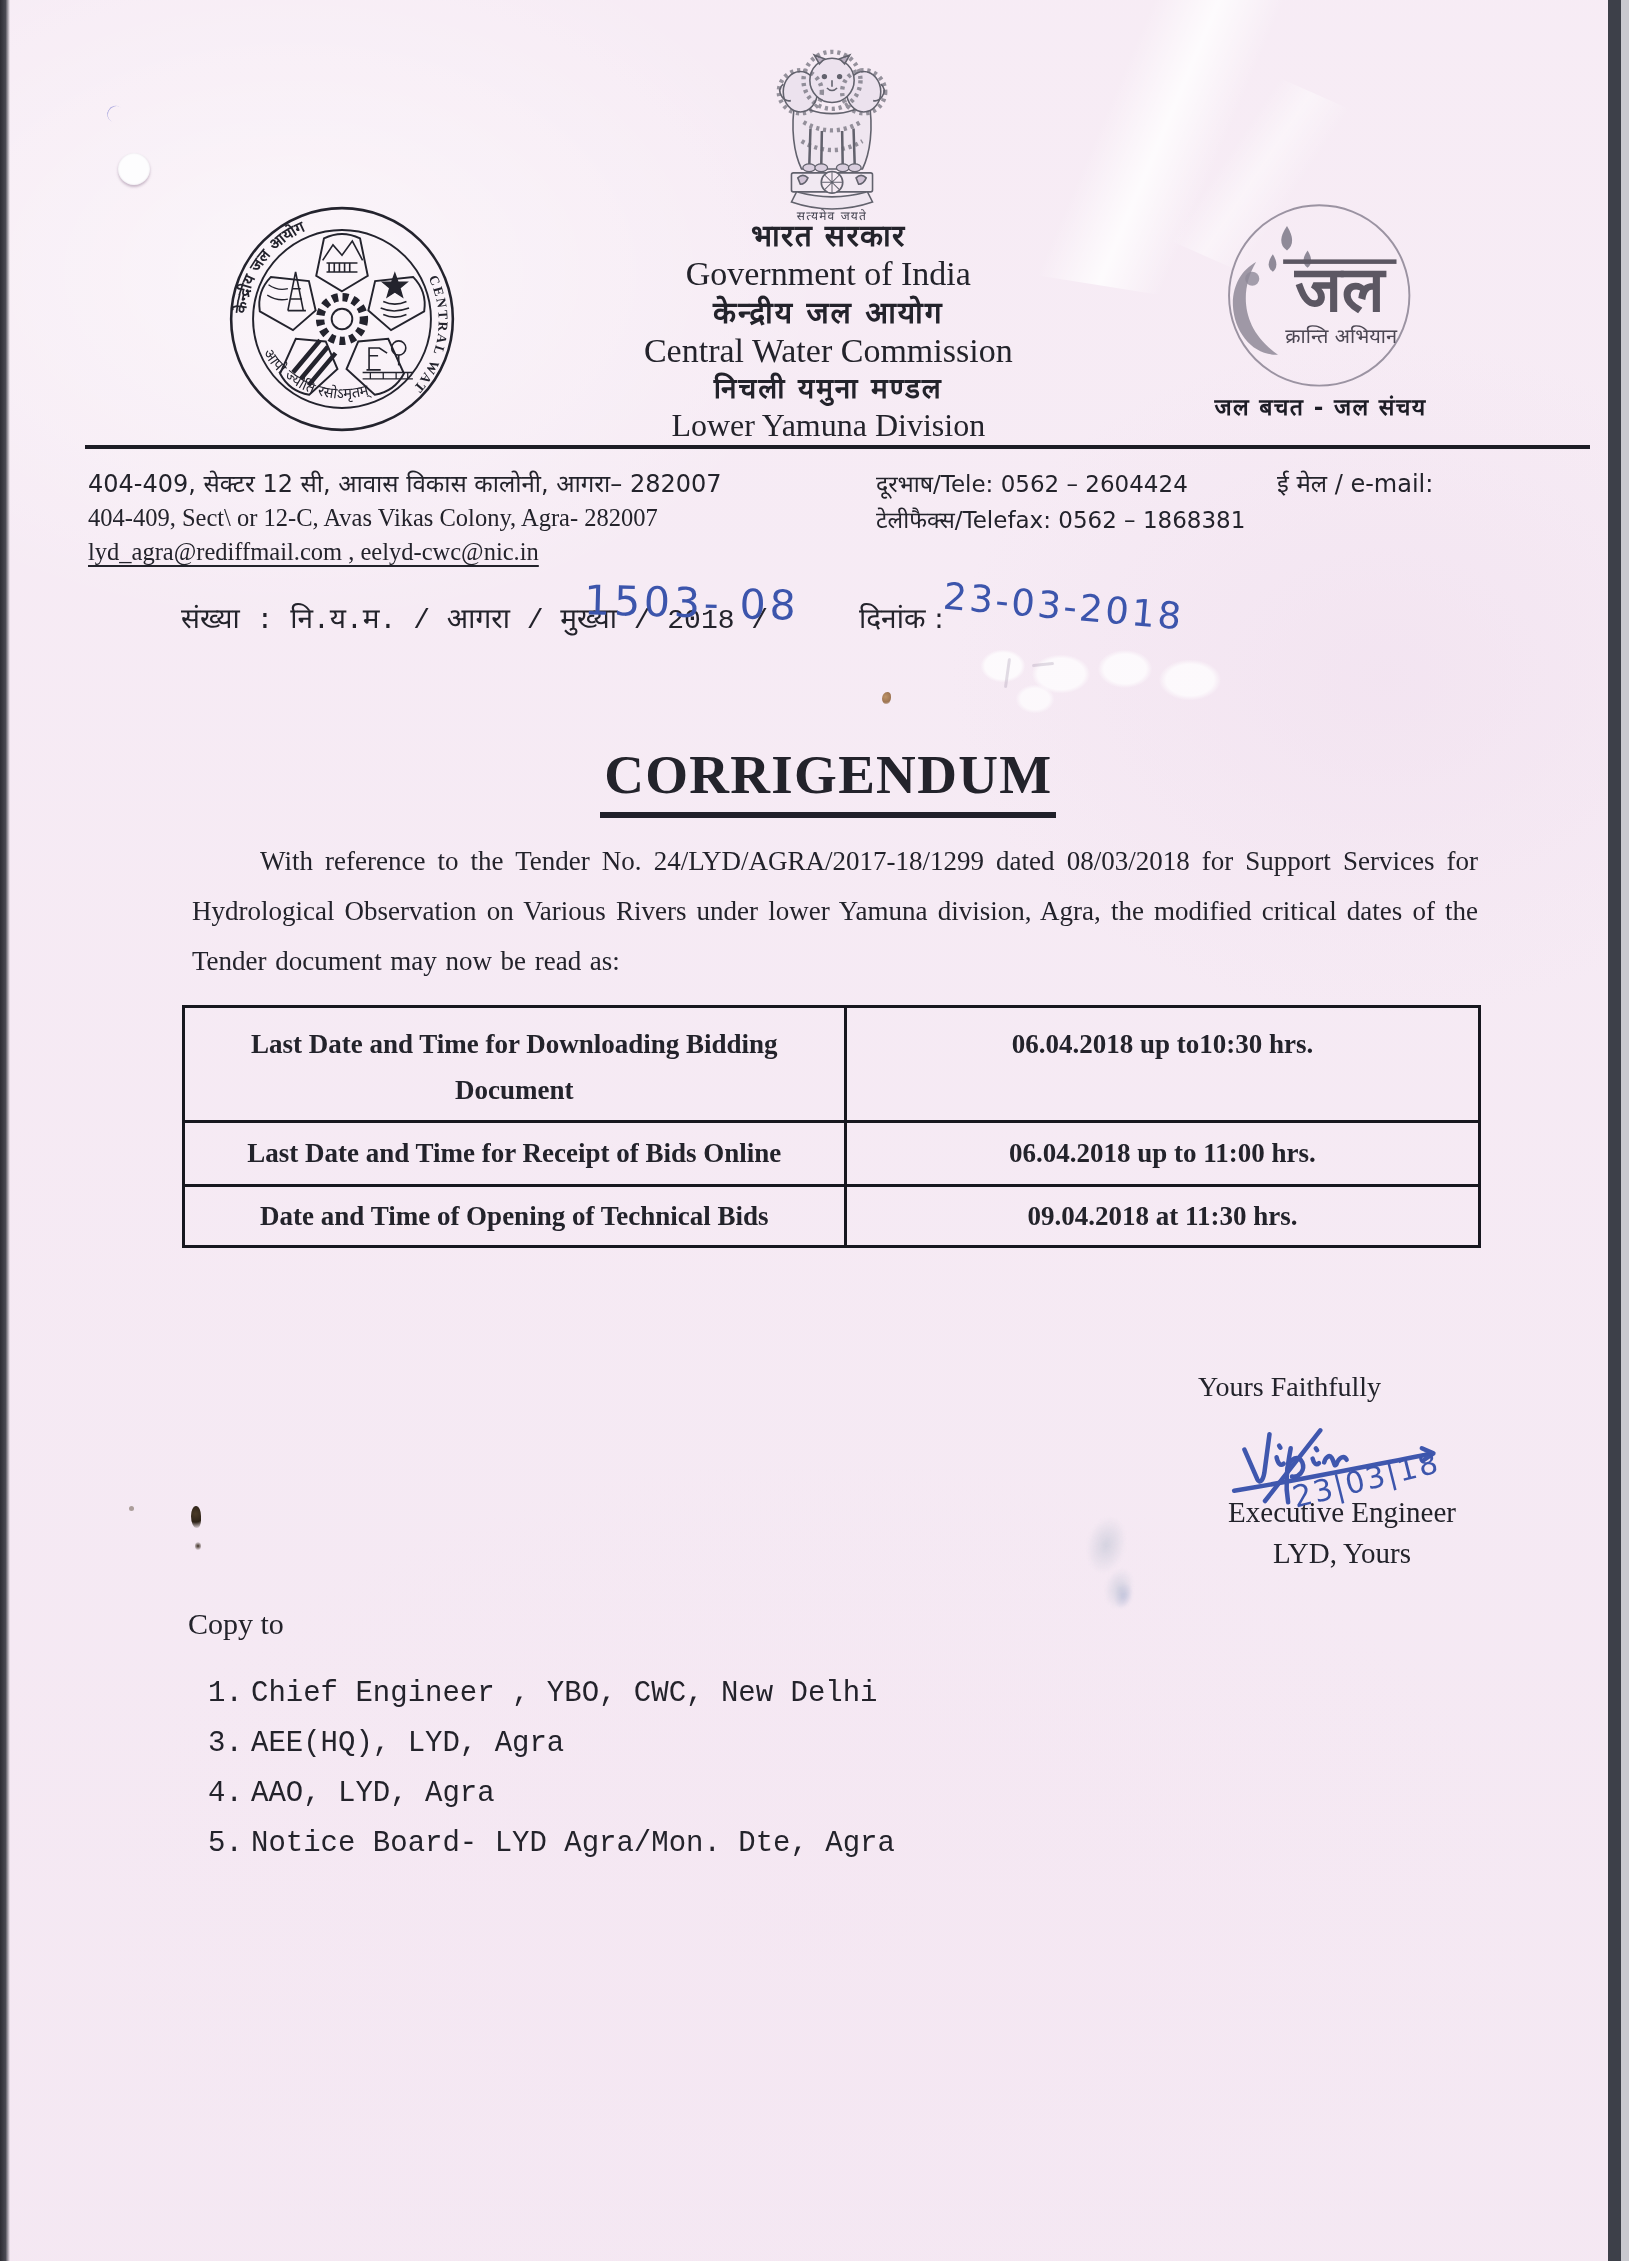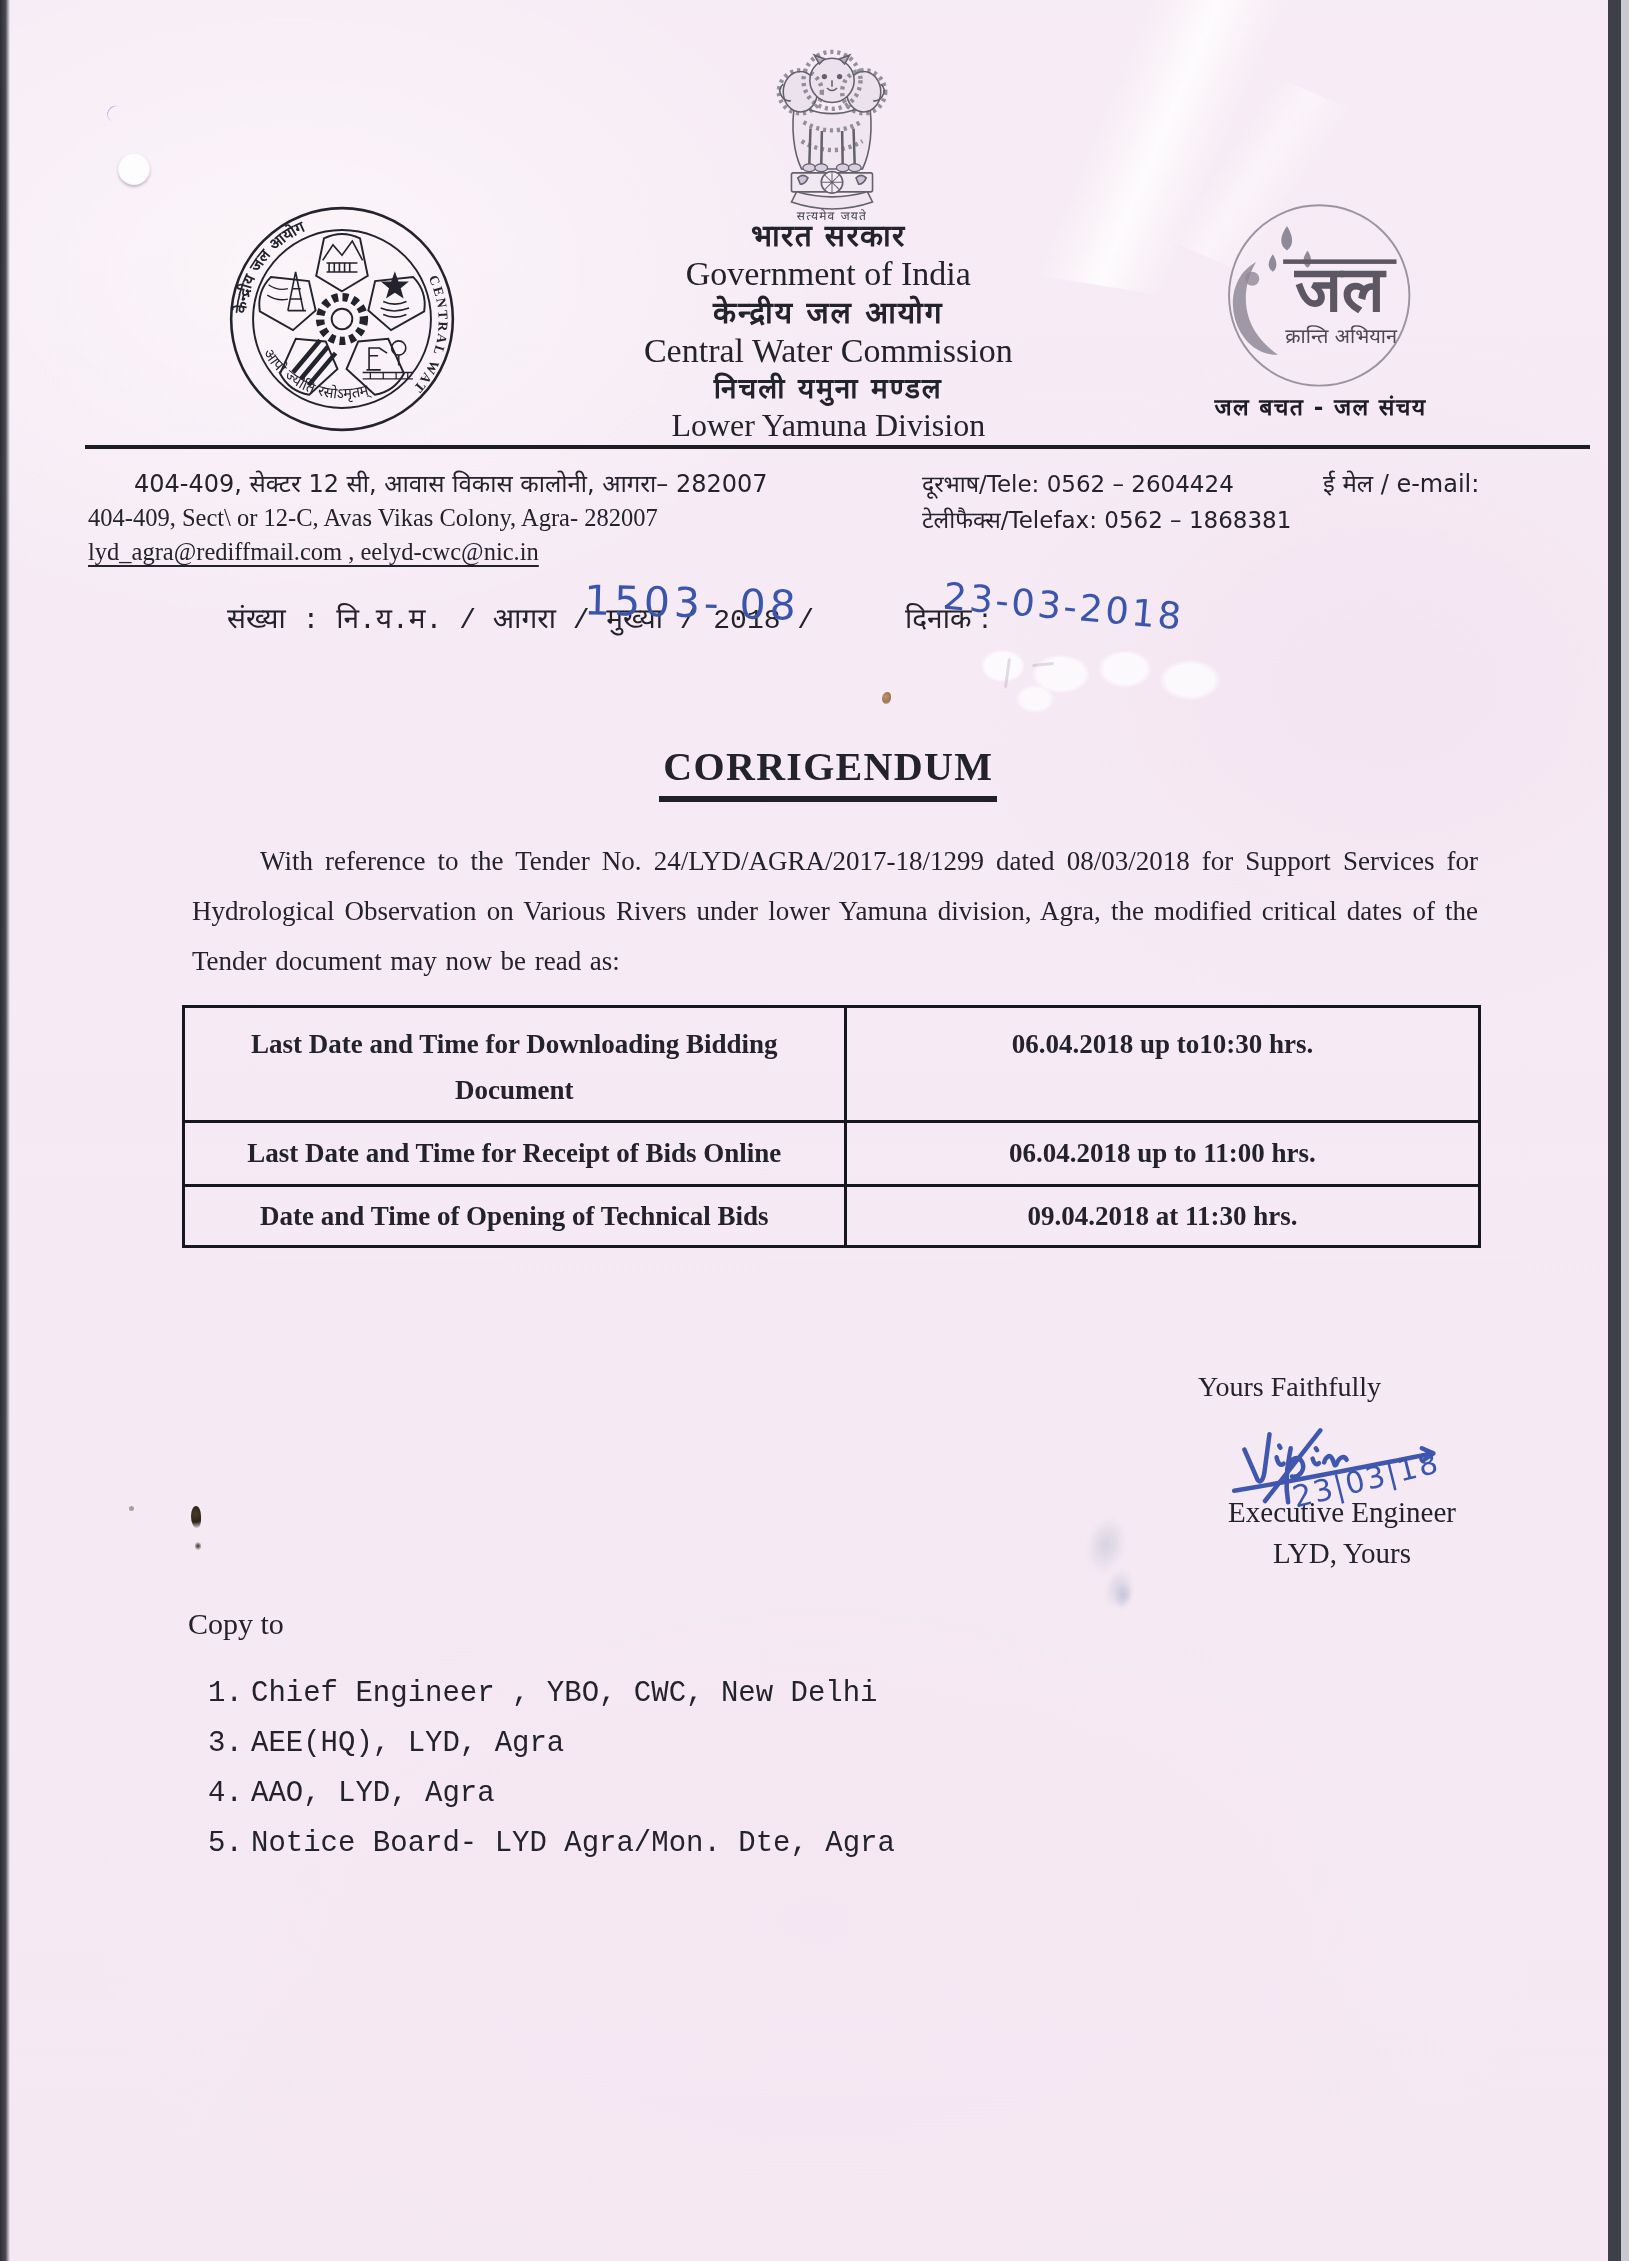--- a/index.html
+++ b/index.html
@@ -11,21 +11,21 @@
   }
   
   .page::before{
     content:"";position:absolute;inset:0;pointer-events:none;
     background:
       radial-gradient(774px 516px at 18% 12%, rgba(255,255,255,.5), rgba(255,255,255,0) 70%),
       radial-gradient(580px 451px at 85% 30%, rgba(240,223,238,.55), rgba(240,223,238,0) 75%),
       radial-gradient(903px 580px at 50% 85%, rgba(244,230,242,.6), rgba(244,230,242,0) 80%),
       linear-gradient(180deg, rgba(248,238,247,.35), rgba(241,226,240,.35));
   }
-  .hi{font-family:"DejaVu Sans","Liberation Sans",sans-serif;margin-left:46px;}
+  .hi{font-family:"DejaVu Sans","Liberation Sans",sans-serif;}
 
   
   .edge-left{position:absolute;left:0;top:0;width:10.3px;height:100%;
     background:linear-gradient(to right,#2c2c33 0%,#4a4a52 55%,rgba(74,74,82,0) 100%);}
   .edge-right-dark{position:absolute;left:1608px;top:0;width:13px;height:100%;background:#3d4049;}
   .edge-right-gray{position:absolute;left:1621px;top:0;width:9px;height:100%;background:#c9c9cf;}
   .crease-a{position:absolute;left:980px;top:-39px;width:400px;height:335px;transform:rotate(9deg);
     background:linear-gradient(104deg, rgba(255,255,255,0) 34%, rgba(255,255,255,.8) 47%, rgba(255,255,255,0) 60%);}
   .crease-b{position:absolute;left:1096px;top:77px;width:322px;height:193px;transform:rotate(24deg);
     background:linear-gradient(100deg, rgba(255,255,255,0) 40%, rgba(255,255,255,.45) 50%, rgba(255,255,255,0) 62%);}
@@ -70,21 +70,21 @@
       radial-gradient(41px 27px at 226px 45px, rgba(253,251,253,.9) 58%, rgba(253,251,253,0) 76%),
       radial-gradient(26px 19.3px at 71px 64px,rgba(253,251,253,.85) 55%, rgba(253,251,253,0) 75%);}
   .ghost1,.ghost2{position:absolute;background:rgba(150,135,160,.28);border-radius:1.9px;filter:blur(0.6px);}
   .ghost1{left:1006px;top:658px;width:2.6px;height:30px;transform:rotate(8deg);}
   .ghost2{left:1032px;top:663px;width:22px;height:2.6px;transform:rotate(-6deg);}
   .speck-brown{position:absolute;left:882px;top:692px;width:9px;height:11.6px;border-radius:60% 40% 55% 45%;
     background:radial-gradient(circle at 40% 40%, #b5854f 0%, #8d5f35 60%, rgba(141,95,53,0) 100%);opacity:.85;}
 
   
   .title-wrap{position:absolute;left:19.3px;top:743px;width:1618px;text-align:center;}
-  .title{display:inline-block;font-size:40px;font-weight:bold;letter-spacing:1.3px;
+  .title{display:inline-block;font-size:55px;font-weight:bold;letter-spacing:1.3px;
     border-bottom:6.4px solid #20202a;padding:0 3.9px 6.4px 3.9px;}
 
   
   .body-par{position:absolute;left:192px;top:836px;width:1286px;
     font-size:27px;line-height:50px;text-align:justify;text-indent:68px;word-spacing:1.9px;}
 
   
   .sched{position:absolute;left:182px;top:1005px;border-collapse:collapse;}
   .sched td{border:3.2px solid #17171f;font-weight:bold;font-size:27px;text-align:center;padding:0 19.3px;}
   .sched .c1{width:620px;}

